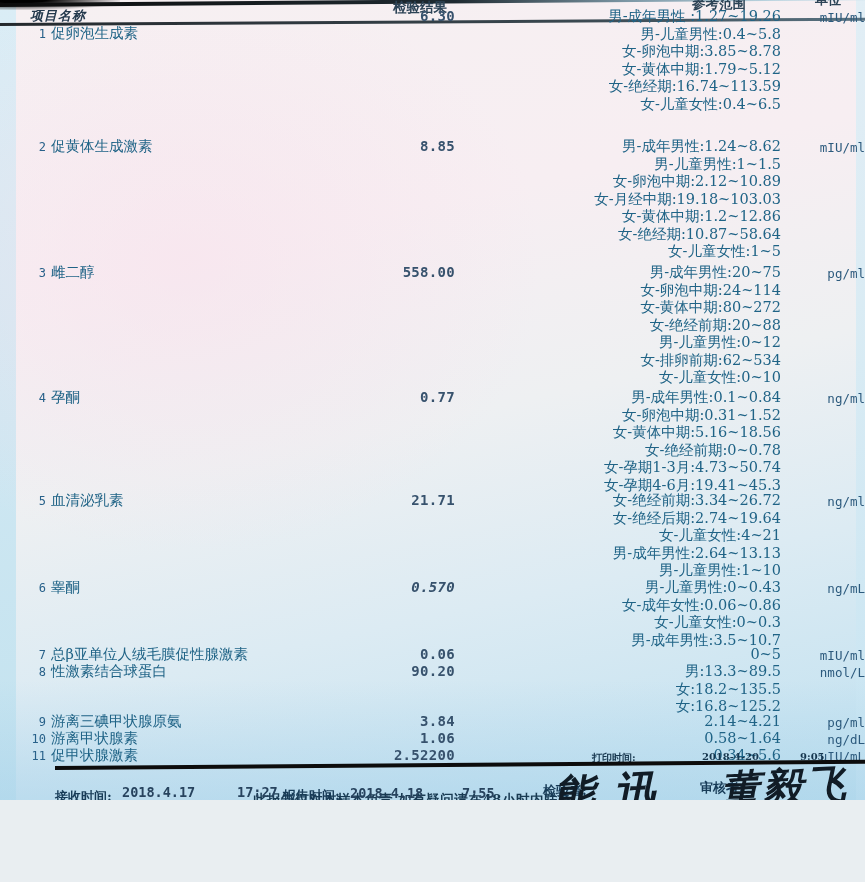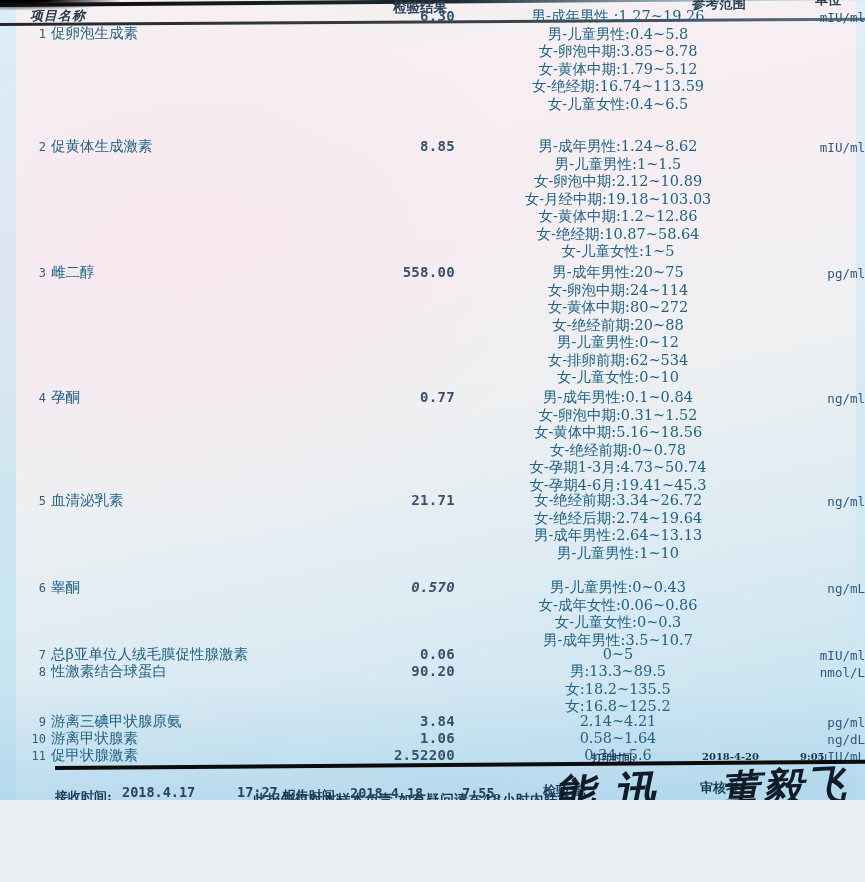--- a/index.html
+++ b/index.html
@@ -42,21 +42,21 @@
   .i{position:absolute;left:0;width:100%;display:grid;
      grid-template-columns:340px 115px 326px 1fr;align-items:start;
      font-size:14.5px;line-height:17.5px;color:var(--teal);}
   .nm{padding-left:30px;display:flex;gap:5px;white-space:nowrap;}
   .num{width:16px;text-align:right;font-size:12px;padding-top:1px;
        font-family:"DejaVu Sans Mono",monospace;color:#28618a;flex:none;}
   .drop1{transform:translateY(17px);}
   .rs{text-align:right;font-family:"DejaVu Sans Mono",monospace;font-size:14px;
       font-weight:bold;color:var(--num);letter-spacing:.3px;}
   .rs.it{font-style:italic;}
-  .rf{text-align:center;}
+  .rf{text-align:right;}
   .rf .ref{white-space:nowrap;}
   .un{text-align:right;font-family:"DejaVu Sans Mono",monospace;
       font-size:12.5px;color:#2c5a7d;padding-top:1px;}
 
   
   .bline{position:absolute;top:766px;left:55px;width:812px;height:4px;background:#0c0c0c;
     transform:rotate(-0.45deg);transform-origin:left center;}
   .disclaimer{position:absolute;left:253px;top:791px;font-weight:bold;font-size:13.5px;
     color:#183a52;letter-spacing:.5px;white-space:nowrap;}
   .pt{position:absolute;top:751px;font-weight:bold;font-size:10px;color:#16364e;white-space:nowrap;}
@@ -166,20 +166,21 @@
 
   <div class="i" style="top:492px">
     <div class="nm">
       <span class="num">5</span>
       <span>血清泌乳素</span>
     </div>
     <div class="rs">21.71</div>
     <div class="rf">
       <div class="ref">女-绝经前期:3.34~26.72</div>
       <div class="ref">女-绝经后期:2.74~19.64</div>
+      <div class="ref">女-儿童女性:4~21</div>
       <div class="ref">男-成年男性:2.64~13.13</div>
       <div class="ref">男-儿童男性:1~10</div>
     </div>
     <div class="un">ng/ml</div>
   </div>
 
   <div class="i" style="top:579px">
     <div class="nm">
       <span class="num">6</span>
       <span>睾酮</span>

